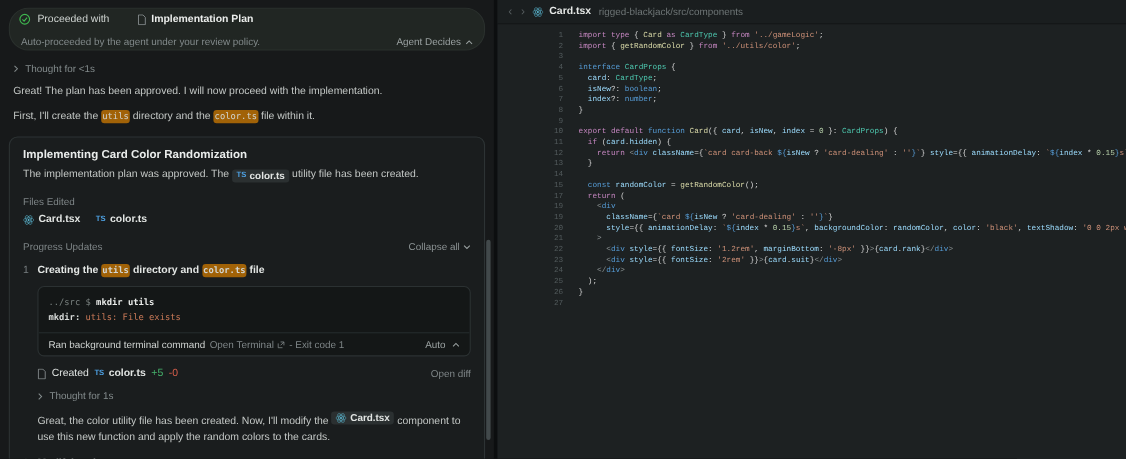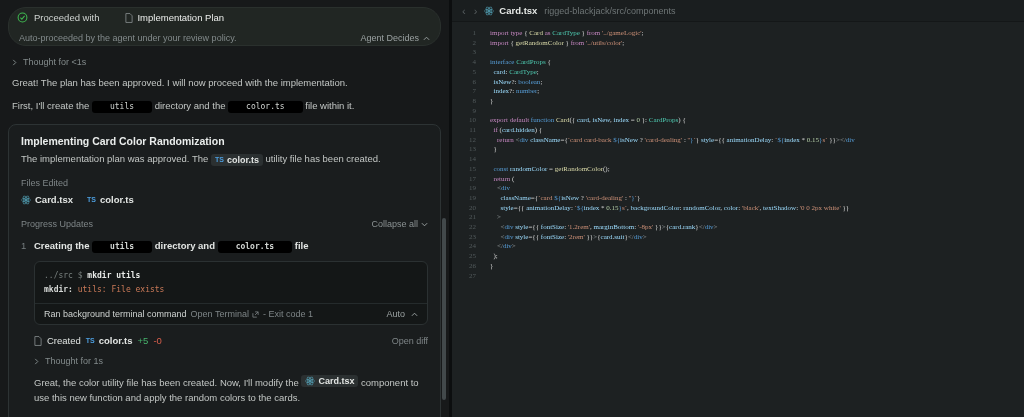--- a/index.html
+++ b/index.html
@@ -5,29 +5,29 @@
   * { margin:0; padding:0; box-sizing:border-box; }
   html,body { width:1024px; height:417px; overflow:hidden; }
   body { display:flex; background:#101314; font-family:"Liberation Sans",sans-serif; }
 
   
   .left { width:452px; min-width:452px; background:#17191a; position:relative; overflow:hidden;
           border-right:3px solid #0c0e0f; color:#c3c7c5; }
   .banner { margin:7px 8px 0 8px; border-radius:18px; overflow:hidden; border:1px solid #2a302d; background:#212623; }
   .banner-header { display:flex; align-items:center; gap:6px; height:19px; padding:0 8px; }
   .banner-prefix { font-size:9.5px; color:#cfd4d1; }
-  .banner-plan { display:flex; align-items:center; gap:4px; font-size:9.5px; font-weight:normal; color:#eceeec;padding-left:20px; }
+  .banner-plan { display:flex; align-items:center; gap:4px; font-size:9.5px; font-weight:bold; color:#eceeec;padding-left:20px; }
   .banner-sub { display:flex; align-items:center; justify-content:space-between; padding:6px 10px 2px 10px; }
   .subtitle { font-size:9px; color:#828a8b; }
   .policy { display:flex; align-items:center; gap:4px; font-size:9px; color:#9aa1a1; cursor:pointer; }
 
   .thought { display:flex; align-items:center; gap:6px; margin:11px 12px 0 12px; font-size:9px; color:#838b8c; }
 
   .msg { margin:8px 12px 0 12px; font-size:9.5px; line-height:15px; color:#c3c7c5; }
-  .chip { display:inline-block; background:#000000; border-radius:3px; padding:0 18px;
+  .chip { display:inline-block; background:#a16207; border-radius:3px; padding:0 1px;
           font-family:"DejaVu Sans Mono",monospace; font-size:8px; color:#d2d6d3; line-height:12px; }
   .fchip { display:inline-flex; align-items:center; gap:3px; background:#2b3031; border-radius:3px;
            padding:0 4px; font-size:9px; font-weight:bold; color:#e2e5e3; line-height:12px; }
   .tsb { display:inline-block; color:#4d9fe0; font-weight:bold; font-size:7px; letter-spacing:0; }
 
   .card { margin:11px 8px 0 8px; background:#1a1d1e; border:1px solid #2d3334; border-radius:8px;
           padding:10px 12px 12px 12px; }
   .card-title { font-size:10.5px; font-weight:bold; color:#eaedec; }
   .card-desc { margin-top:5px; font-size:9.5px; line-height:14px; color:#c3c7c5; }
   .sec-label { margin-top:12px; font-size:9px; color:#7e8587; }
@@ -66,21 +66,21 @@
                   background:#42494b; border-radius:2px; }
 
   
   .editor { flex:1; background:#1d2122; overflow:hidden; display:flex; flex-direction:column; }
   .tabbar { height:22px; display:flex; align-items:center; gap:7px; padding:0 10px;
             background:#1a1e1f; border-bottom:1px solid #141718; }
   .nav-arrows { display:flex; gap:8px; color:#565d5f; font-size:11px; }
   .nav-arrows span { cursor:pointer; }
   .tab-file { display:flex; align-items:center; gap:5px; font-size:9.5px; font-weight:bold; color:#e6e9e7; cursor:pointer; }
   .tab-path { font-size:9px; color:#6e7576; }
-  .code { padding-top:7px; font-family:Liberation Serif, serif; font-size:7px; line-height:9.7px; }
+  .code { padding-top:7px; font-family:Liberation Mono, monospace; font-size:7px; line-height:9.7px;padding-left:36px; }
   .cl { white-space:pre; }
   .ln { display:inline-block; width:24px; text-align:right; color:#525a5c; margin-right:14px; }
   .tk-k { color:#c586c0; } .tk-b { color:#569cd6; } .tk-t { color:#4ec9b0; }
   .tk-f { color:#dcdcaa; } .tk-v { color:#9cdcfe; } .tk-s { color:#ce9178; }
   .tk-n { color:#b5cea8; } .tk-p { color:#d4d4d4; } .tk-g { color:#8a9192; }
 
   .icn { display:inline-flex; align-items:center; }
 </style>
 </head>
 <body>

